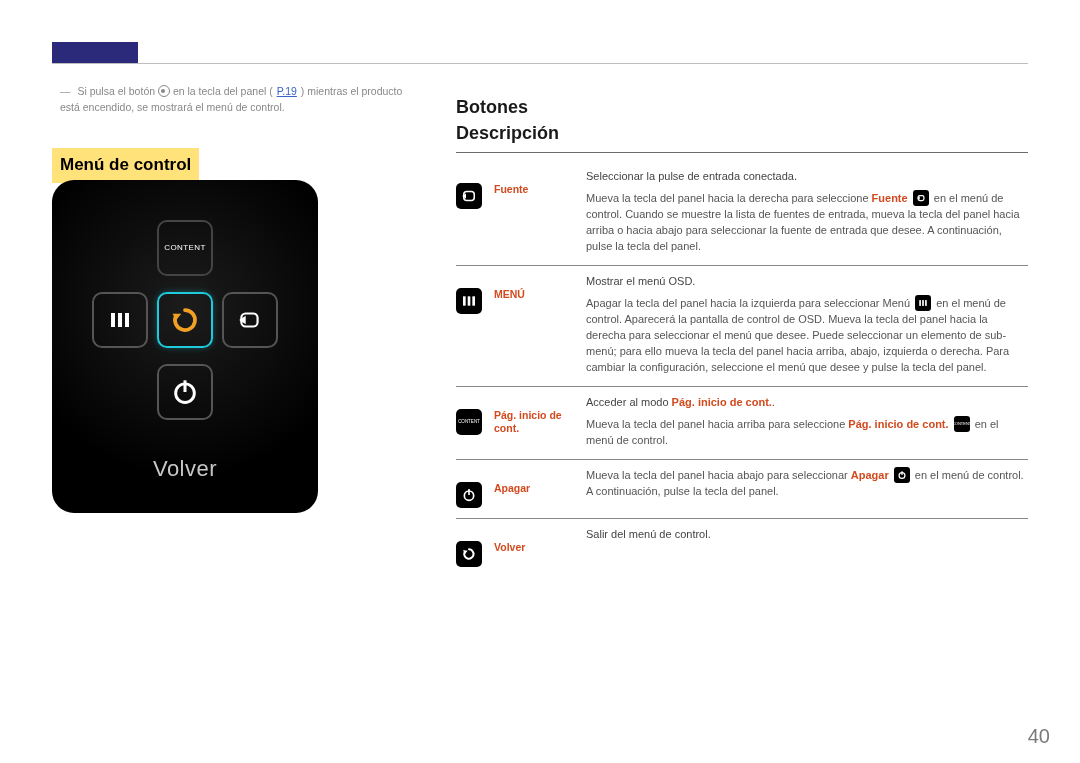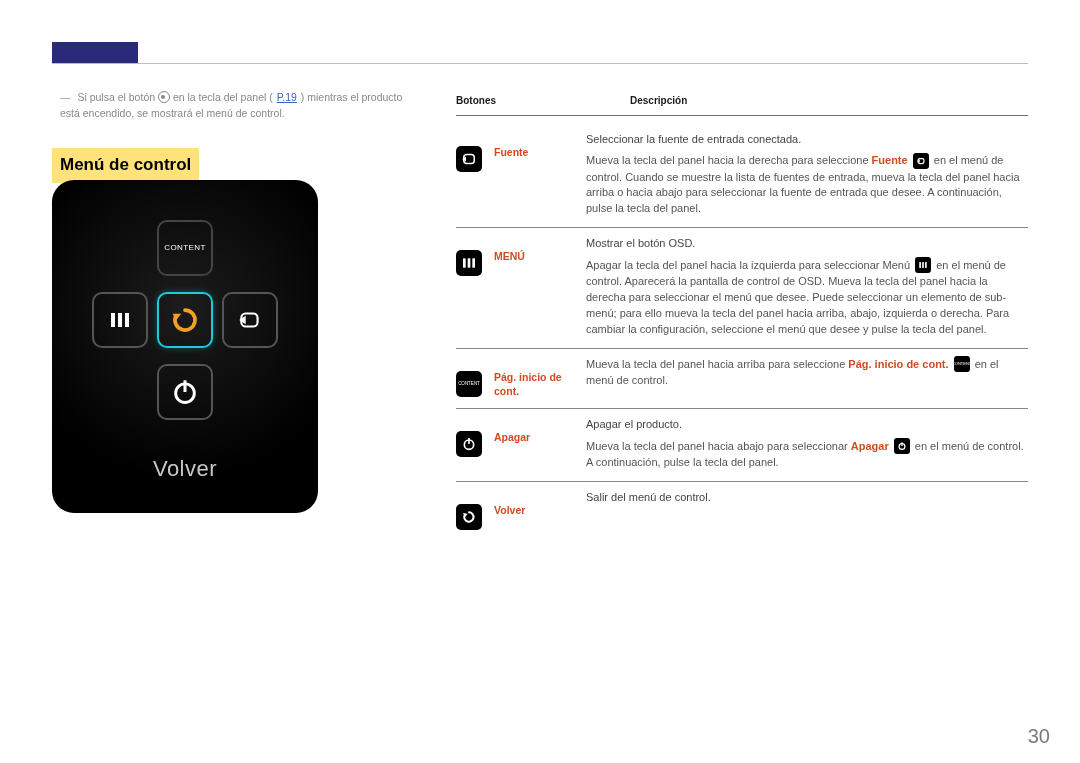--- a/index.html
+++ b/index.html
@@ -25,21 +25,21 @@
     top: 63px; left: 52px;
     width: 976px; height: 1px;
     background: #bdbdbd;
   }
   .full-hr {
     width:100%; height:1px; background:#6b6b6b;
     margin: 6px 0 8px;
   }
 
   .bullet { color:#9a9a9a; padding-right:4px; }
-  .hint { position:absolute; top:90px; left:60px; width:365px; font-size:10.5px; color:#888; line-height:1.5; }
+  .hint { position:absolute; top:84px; left:60px; width:365px; font-size:10.5px; color:#888; line-height:1.5; }
   .hint .link { color:#3a62c9; text-decoration:underline; padding:0 1px; }
 
   .section-title {
     position:absolute; top:148px; left:52px;
     background:#ffe27a; color:#000;
     font-weight:700; font-size:17px;
     padding:5px 8px;
   }
 
   
@@ -62,21 +62,21 @@
   .pbtn.source  { top:112px; left:170px; }
   .pbtn.power   { top:184px; left:105px; }
   .panel .volver {
     position:absolute; bottom:28px; left:0; right:0;
     text-align:center; color:#c8c8c8; font-size:22px; font-weight:300;
     letter-spacing:0.5px;
   }
 
   
   .right { position:absolute; top:94px; left:456px; width:572px; }
-  .col-head { display:flex; font-size:10px; font-weight:700; color:#1a1a1a; }
+  .col-head { display:flex; font-size:18px; font-weight:700; color:#1a1a1a;flex-direction:column; }
   .col-head .cB { width:174px; }
   .row { display:flex; align-items:flex-start; padding:8px 0 10px; border-bottom:1px solid #888; }
   .row.last { border-bottom:none; }
   .cell-icon { width:38px; flex-shrink:0; padding-top:14px; }
   .cell-label { width:92px; flex-shrink:0; padding-top:14px; color:#d34a1f; font-weight:700; font-size:10.5px; line-height:1.3; padding-right:6px; }
   .cell-desc { flex:1; font-size:11px; color:#555; }
   .cell-desc .lead { margin-bottom:6px; color:#444; }
   .cell-desc .hl { color:#d34a1f; font-weight:700; }
   .glyph-box {
     width:26px; height:26px; background:#000; border-radius:5px;
@@ -153,21 +153,21 @@
     <div class="cell-icon">
       <div class="glyph-box">
         <svg width="18" height="18" viewBox="0 0 24 24">
             <rect x="5" y="6" width="14" height="12" rx="4" fill="none" stroke="#fff" stroke-width="2"></rect>
             <path d="M3 12 L8 8.5 L8 15.5 Z" fill="#fff"></path>
           </svg>
       </div>
     </div>
     <div class="cell-label">Fuente</div>
     <div class="cell-desc">
-      <div class="lead">Seleccionar la fuente de entrada conectada.</div>
+      <div class="lead">Seleccionar la pulse de entrada conectada.</div>
       <span>Mueva la tecla del panel hacia la derecha para seleccione </span>
       <span class="hl">Fuente</span>
       <span class="glyph-box sm">
           <svg width="10" height="10" viewBox="0 0 24 24">
             <rect x="5" y="6" width="14" height="12" rx="4" fill="none" stroke="#fff" stroke-width="3"></rect>
             <path d="M3 12 L9 8 L9 16 Z" fill="#fff"></path>
           </svg>
         </span>
       <span> en el menú de control. Cuando se muestre la lista de fuentes de entrada, mueva la tecla del panel hacia arriba o hacia abajo para seleccionar la fuente de entrada que desee. A continuación, pulse la tecla del panel.</span>
     </div>
@@ -178,62 +178,64 @@
       <div class="glyph-box">
         <svg width="16" height="16" viewBox="0 0 24 24">
             <rect x="3" y="5" width="4" height="14" fill="#fff"></rect>
             <rect x="10" y="5" width="4" height="14" fill="#fff"></rect>
             <rect x="17" y="5" width="4" height="14" fill="#fff"></rect>
           </svg>
       </div>
     </div>
     <div class="cell-label">MENÚ</div>
     <div class="cell-desc">
-      <div class="lead">Mostrar el botón OSD.</div>
+      <div class="lead">Mostrar el menú OSD.</div>
       <span>Apagar la tecla del panel hacia la izquierda para seleccionar Menú </span>
       <span class="glyph-box sm">
           <svg width="10" height="10" viewBox="0 0 24 24">
             <rect x="3" y="5" width="4" height="14" fill="#fff"></rect>
             <rect x="10" y="5" width="4" height="14" fill="#fff"></rect>
             <rect x="17" y="5" width="4" height="14" fill="#fff"></rect>
           </svg>
         </span>
       <span> en el menú de control. Aparecerá la pantalla de control de OSD. Mueva la tecla del panel hacia la derecha para seleccionar el menú que desee. Puede seleccionar un elemento de sub-menú; para ello mueva la tecla del panel hacia arriba, abajo, izquierda o derecha. Para cambiar la configuración, seleccione el menú que desee y pulse la tecla del panel.</span>
     </div>
   </div>
 
   <div class="row">
     <div class="cell-icon">
       <div class="glyph-box" style="font-size:4.5px;letter-spacing:0;">
         <span>CONTENT</span>
       </div>
     </div>
     <div class="cell-label">Pág. inicio de cont.</div>
     <div class="cell-desc">
+      <div class="lead">
+        <span>Acceder al modo </span><span class="hl">Pág. inicio de cont.</span><span>.</span>
+      </div>
       <span>Mueva la tecla del panel hacia arriba para seleccione </span>
       <span class="hl">Pág. inicio de cont.</span>
       <span class="glyph-box sm content">
           <span>CONTENT</span>
         </span>
       <span> en el menú de control.</span>
     </div>
   </div>
 
   <div class="row">
     <div class="cell-icon">
       <div class="glyph-box">
         <svg width="16" height="16" viewBox="0 0 24 24">
             <circle cx="12" cy="13" r="7" fill="none" stroke="#fff" stroke-width="2.5"></circle>
             <rect x="10.8" y="3" width="2.4" height="9" fill="#fff"></rect>
           </svg>
       </div>
     </div>
     <div class="cell-label">Apagar</div>
     <div class="cell-desc">
-      <div class="lead">Apagar el producto.</div>
       <span>Mueva la tecla del panel hacia abajo para seleccionar </span>
       <span class="hl">Apagar</span>
       <span class="glyph-box sm">
           <svg width="10" height="10" viewBox="0 0 24 24">
             <circle cx="12" cy="13" r="7" fill="none" stroke="#fff" stroke-width="3"></circle>
             <rect x="10.5" y="3" width="3" height="9" fill="#fff"></rect>
           </svg>
         </span>
       <span> en el menú de control. A continuación, pulse la tecla del panel.</span>
     </div>
@@ -249,13 +251,13 @@
       </div>
     </div>
     <div class="cell-label">Volver</div>
     <div class="cell-desc">
       <div class="lead" style="margin-bottom:0">Salir del menú de control.</div>
     </div>
   </div>
 
 </div>
 
-<div class="pagenum">30</div>
+<div class="pagenum">40</div>
 
 </body></html>

